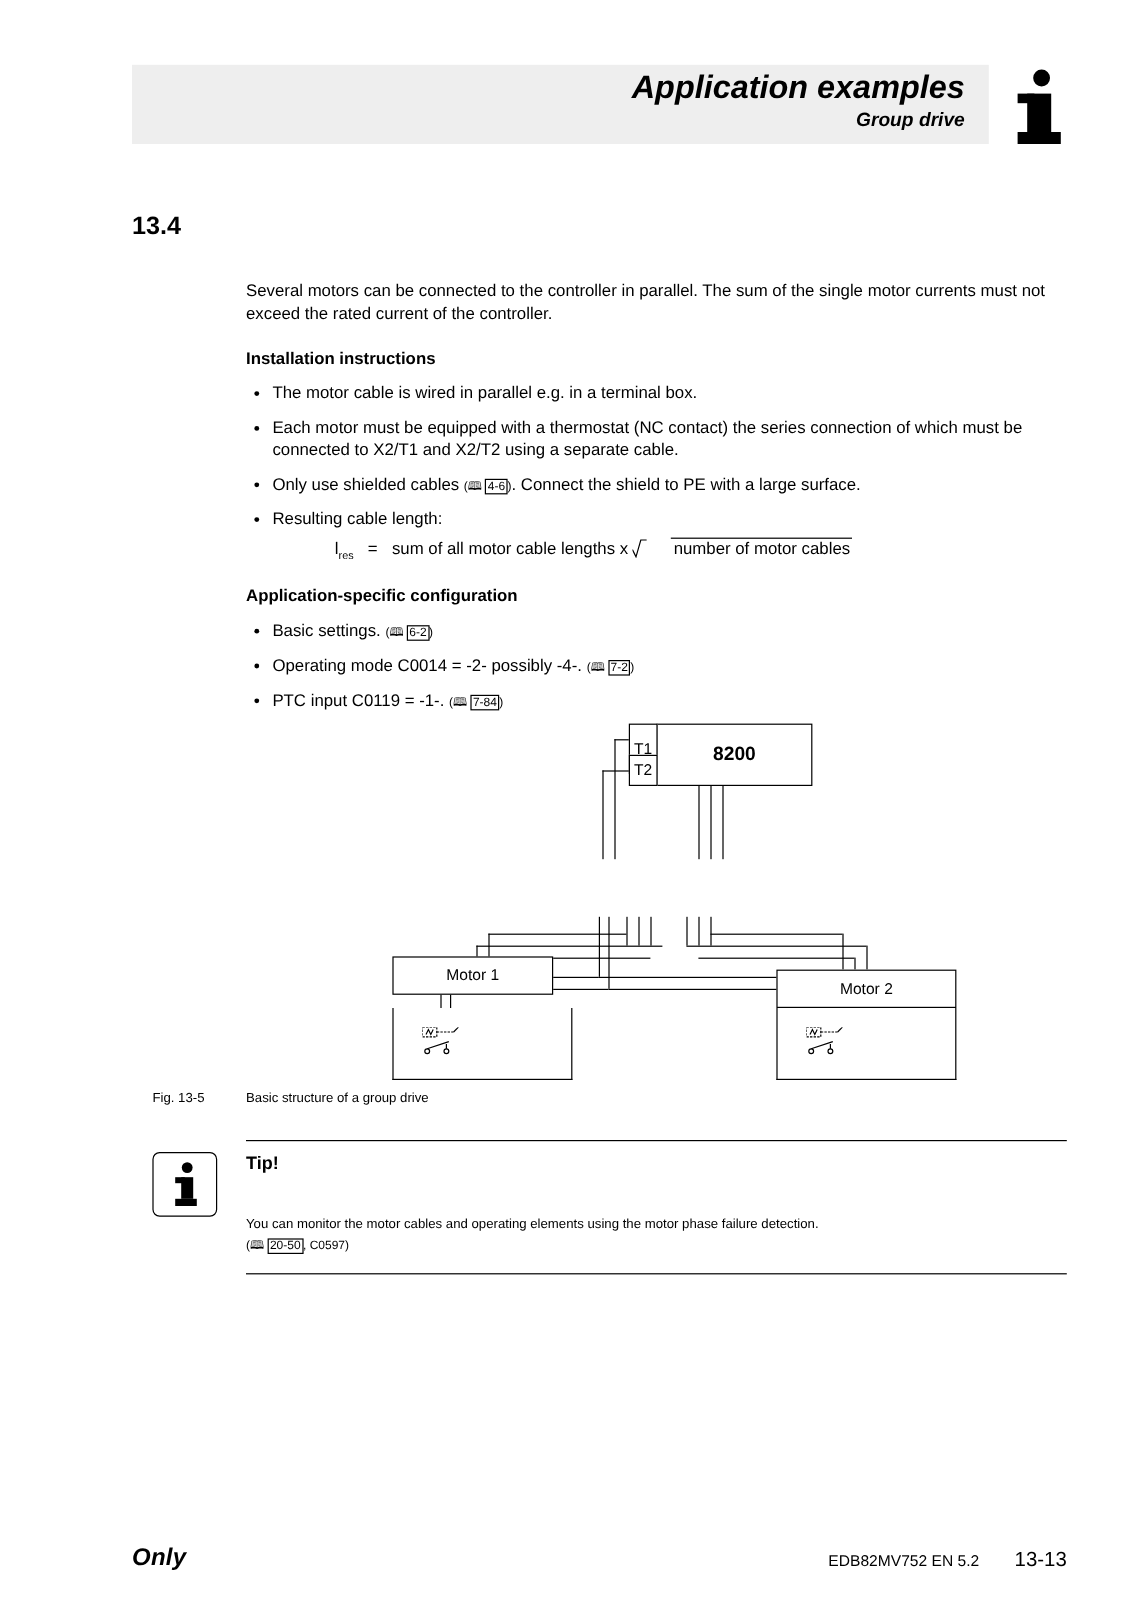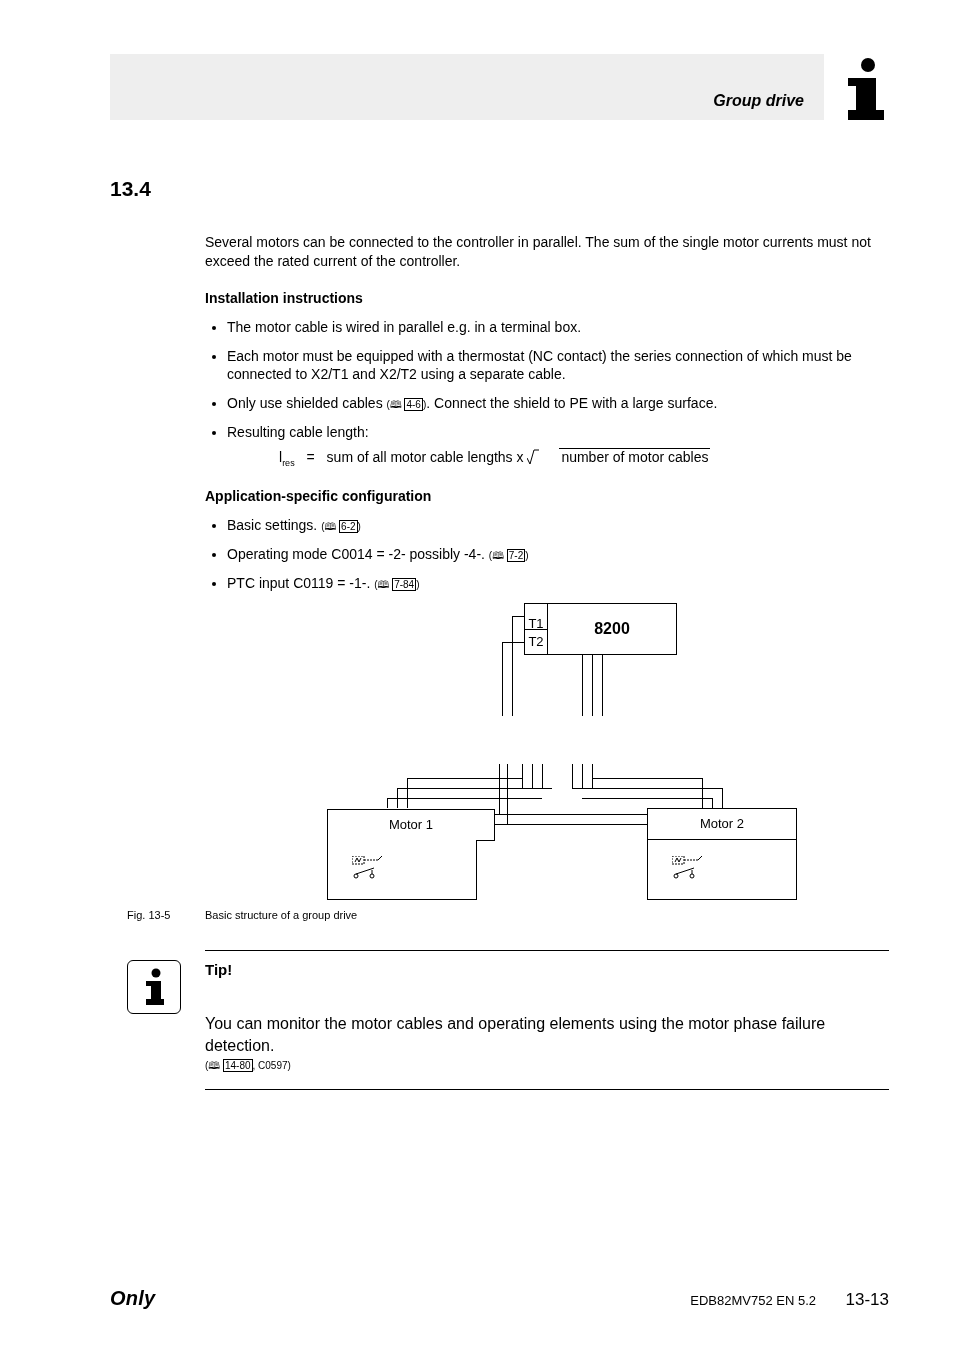--- a/index.html
+++ b/index.html
@@ -32,32 +32,33 @@
   .vline { position: absolute; width: 0; border-left: 1px solid #000; }
   .hline { position: absolute; height: 0; border-top: 1px solid #000; }
   .thermo { position: absolute; }
   .thermo svg { width: 40px; height: 24px; }
   .fig-num { position: absolute; left: 127px; top: 909px; font-size: 11px; }
   .fig-text { position: absolute; left: 205px; top: 909px; font-size: 11px; }
   .tip-block { position: absolute; top: 950px; left: 205px; right: 65px; border-top: 1px solid #000; border-bottom: 1px solid #000; padding: 10px 0 14px 0; }
   .tip-icon { position: absolute; top: 960px; left: 127px; width: 54px; height: 54px; border: 1px solid #000; border-radius: 6px; display: flex; align-items: center; justify-content: center; }
   .tip-icon svg { width: 28px; height: 40px; }
   .tip-title { font-weight: bold; font-size: 15px; margin-bottom: 6px; }
-  .tip-body { font-size: 16px; line-height: 1.35; margin-top: 35px; }
+  .tip-body { font-size: 11px; line-height: 1.35; margin-top: 35px; }
   .tip-ref { font-size: 10px; margin-top: 2px; }
   .footer-logo { position: absolute; left: 110px; bottom: 40px; font-size: 20px; font-weight: bold; font-style: italic; letter-spacing: 0.2px; }
   .footer-doc { position: absolute; right: 138px; bottom: 42px; font-size: 13px; }
   .footer-page { position: absolute; right: 65px; bottom: 40px; font-size: 17px; }
 </style>
 </head>
 <body>
 
 <div class="page">
 
   <div class="header-band"></div>
+  <div class="header-title">Application examples</div>
   <div class="header-sub">Group drive</div>
   <div class="info-icon-top">
     <svg viewBox="0 0 55 66">
       <circle cx="34" cy="11" r="7" fill="#000"></circle>
       <rect x="22" y="24" width="20" height="32" fill="#000"></rect>
       <rect x="14" y="56" width="36" height="10" fill="#000"></rect>
       <rect x="14" y="24" width="14" height="8" fill="#000"></rect>
     </svg>
   </div>
 
@@ -139,21 +140,21 @@
       <div class="vline" style="left:240px; top:161px; height:60px;"></div>
       <div class="hline" style="left:100px; top:211px; width:132px;"></div>
       <div class="hline" style="left:108px; top:221px; width:132px;"></div>
       <div class="vline" style="left:100px; top:211px; height:54px;"></div>
       <div class="vline" style="left:108px; top:221px; height:44px;"></div>
       <div class="hline" style="left:240px; top:221px; width:180px;"></div>
       <div class="vline" style="left:420px; top:221px; height:44px;"></div>
       <div class="hline" style="left:232px; top:211px; width:196px;"></div>
       <div class="vline" style="left:428px; top:211px; height:54px;"></div>
 
-      <div class="dcell" style="left:60px; top:206px; width:168px; height:32px;">Motor 1</div>
+      <div class="dcell" style="left:60px; top:194px; width:134px; height:32px;">Motor 1</div>
       <div class="dcell" style="left:380px; top:205px; width:150px; height:32px;">Motor 2</div>
 
       <div class="dcell" style="left:60px; top:237px; width:150px; height:60px; border-top:none;"></div>
       <div class="dcell" style="left:380px; top:237px; width:150px; height:60px; border-top:none;"></div>
 
       <div class="thermo" style="left:85px; top:253px;">
         <svg viewBox="0 0 40 24">
           <circle cx="4" cy="20" r="2" fill="none" stroke="#000"></circle>
           <circle cx="20" cy="20" r="2" fill="none" stroke="#000"></circle>
           <line x1="4" y1="18" x2="22" y2="12" stroke="#000"></line>
@@ -186,19 +187,19 @@
     <svg viewBox="0 0 28 40">
       <circle cx="16" cy="6" r="4.5" fill="#000"></circle>
       <rect x="11" y="14" width="10" height="18" fill="#000"></rect>
       <rect x="6" y="14" width="8" height="5" fill="#000"></rect>
       <rect x="6" y="32" width="18" height="6" fill="#000"></rect>
     </svg>
   </div>
   <div class="tip-block">
     <div class="tip-title">Tip!</div>
     <div class="tip-body">You can monitor the motor cables and operating elements using the motor phase failure detection.</div>
-    <div class="tip-ref">(<span class="book-glyph">🕮</span> <span class="ref-box">14-80</span><span>, C0597)</span></div>
+    <div class="tip-ref">(<span class="book-glyph">🕮</span> <span class="ref-box">20-50</span><span>, C0597)</span></div>
   </div>
 
   <div class="footer-logo">Only</div>
   <div class="footer-doc">EDB82MV752 EN 5.2</div>
   <div class="footer-page">13-13</div>
 </div>
 
 </body></html>

